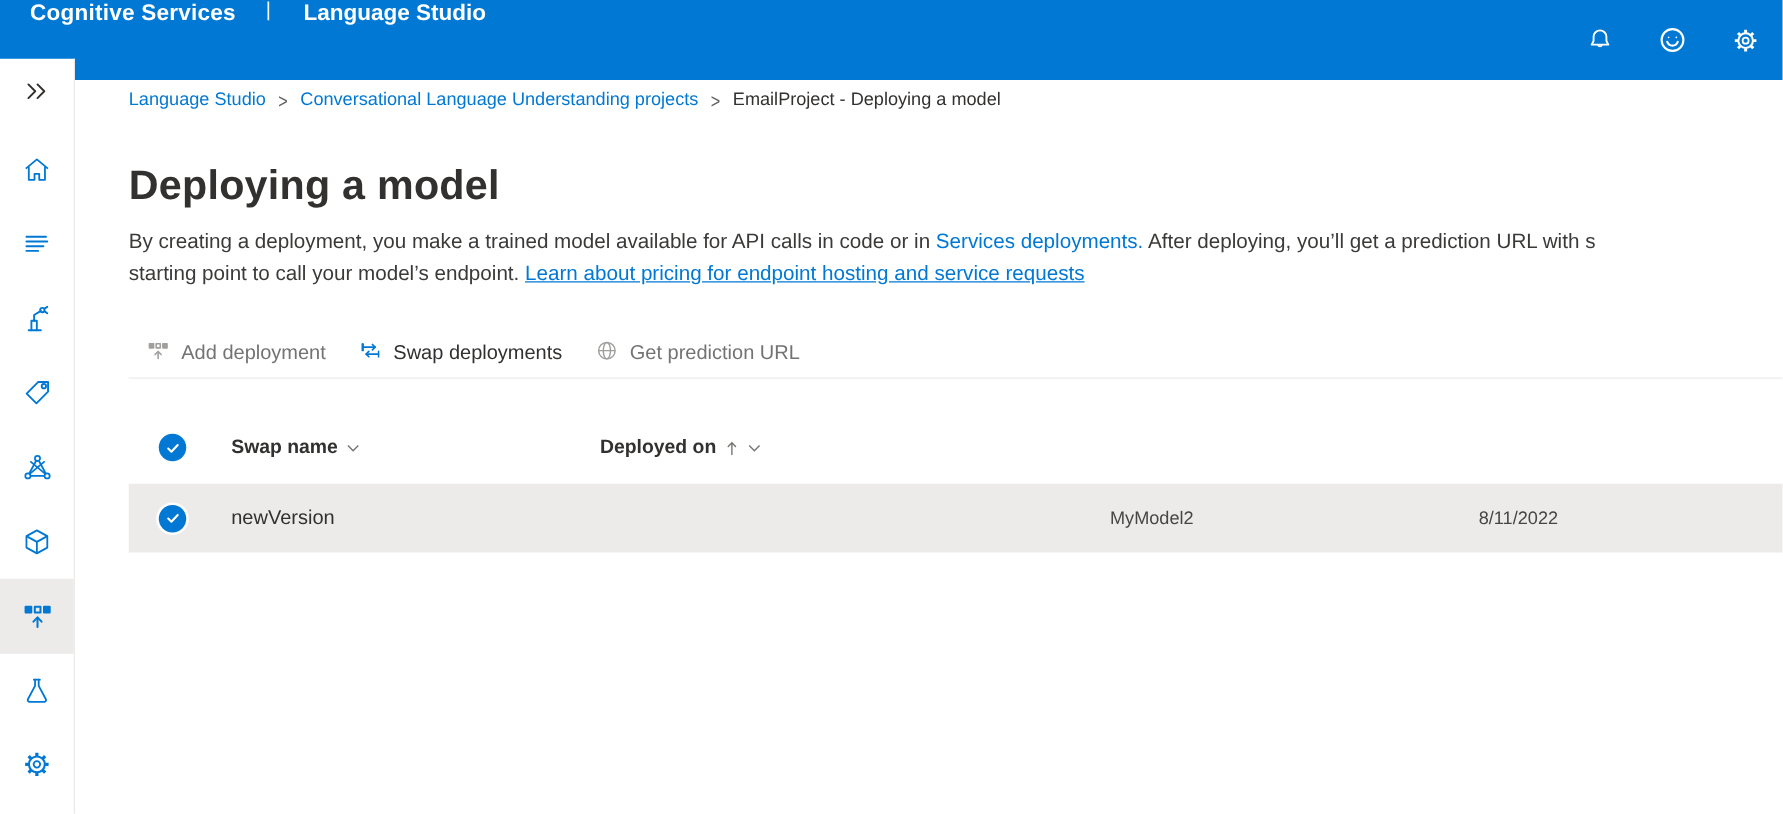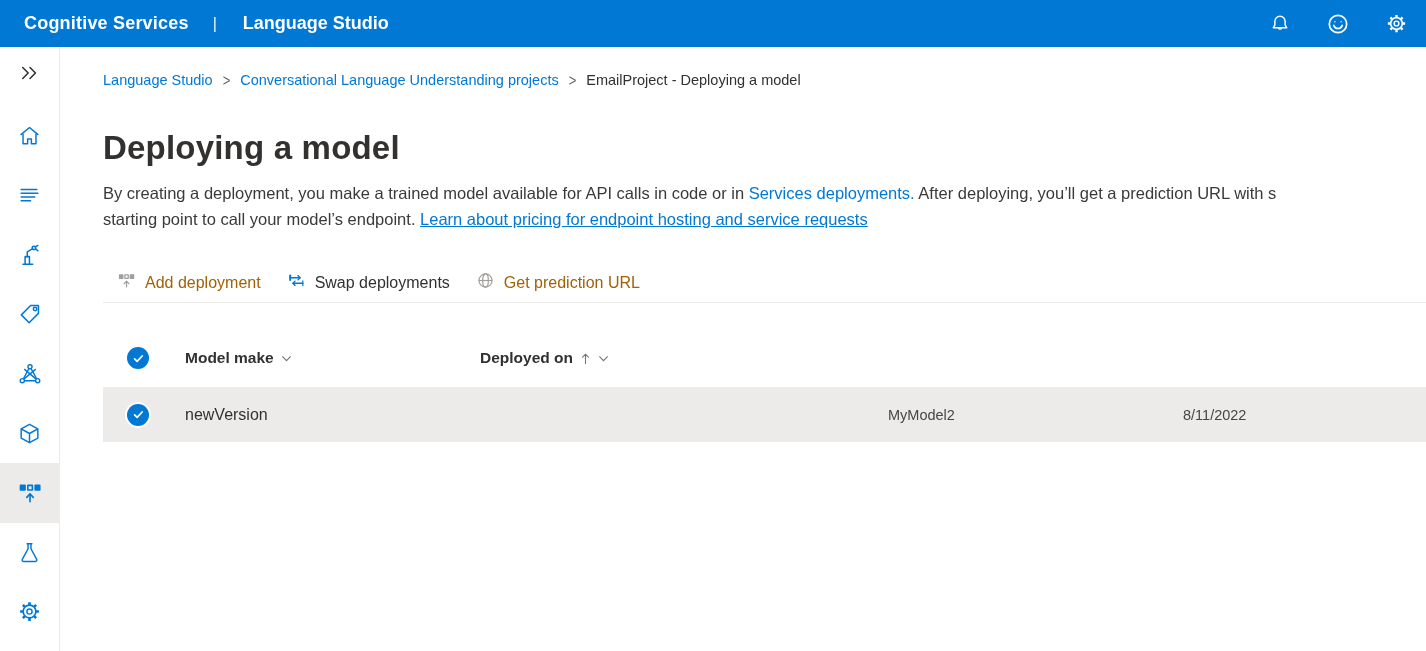--- a/index.html
+++ b/index.html
@@ -1,21 +1,21 @@
 <!DOCTYPE html>
 <html><head>
 <meta charset="utf-8">
 <style>
   * { margin:0; padding:0; box-sizing:border-box; }
   html,body { width:1426px; height:651px; overflow:hidden; background:#fff;
     font-family:"Liberation Sans","DejaVu Sans",sans-serif; }
 
   
-  .topbar { position:absolute; left:0; top:0; width:1426px; height:47px; background:#0078d4;
-    display:flex; align-items:center; color:#fff; }
+  .topbar { position:absolute; left:0; top:0; width:1426px; height:64px; background:#0078d4;
+    display:flex; color:#fff; }
   .topbar .brand { font-size:18px; font-weight:600; margin-left:24px; letter-spacing:.2px; }
   .topbar .tb-divider { font-size:16px; font-weight:300; margin:0 26px 0 24px; opacity:.95; }
   .topbar .app { font-size:18px; font-weight:600; }
   .topbar .tb-icons { margin-left:auto; display:flex; align-items:center; gap:34px; margin-right:18px; }
   .tb-icon { width:24px; height:24px; color:#fff; cursor:pointer; display:flex; align-items:center; justify-content:center; }
 
   
   .sidebar { position:absolute; left:0; top:47px; width:60px; height:604px; background:#fff;
     border-right:1px solid #eaeaea; display:flex; flex-direction:column; }
   .side-expand { height:52px; display:flex; align-items:center; justify-content:center; color:#32302e; cursor:pointer; }
@@ -36,21 +36,21 @@
   .desc { margin-top:13px; font-size:16.5px; line-height:26px; color:#3b3a39; width:1323px; }
   .desc .line { white-space:nowrap; overflow:hidden; }
   .desc a { color:#0078d4; text-decoration:none; cursor:pointer; }
   .desc a.underlined { text-decoration:underline; }
 
   
   .toolbar { margin-top:31px; display:flex; align-items:center; height:40px;
     border-bottom:1px solid #edebe9; width:1323px; }
   .tool-btn { display:flex; align-items:center; gap:9px; font-size:16px; padding:0 13px; height:36px;
     background:none; border:none; cursor:pointer; font-family:inherit; }
-  .tool-btn.disabled { color:#a16207; }
+  .tool-btn.disabled { color:#737373; }
   .tool-btn.disabled svg { color:#a19f9d; }
   .tool-btn.enabled { color:#323130; }
   .tool-btn.enabled svg { color:#0078d4; }
   .tool-btn:first-child { padding-left:14px; }
 
   
   .table { margin-top:31px; width:1323px; font-size:16px; }
   .t-header { display:flex; align-items:center; height:48px; background:#fff; }
   .t-row { display:flex; align-items:center; height:55px; background:#edebe9; margin-top:5px; cursor:pointer; }
   .t-header .c-check, .t-row .c-check { width:82px; display:flex; align-items:center; padding-left:24px; }
@@ -257,21 +257,21 @@
     <div class="t-header">
       <div class="c-check">
         <span class="check-circle">
           <svg width="13" height="13" viewBox="0 0 16 16" fill="none" stroke="#ffffff" stroke-width="2.1" stroke-linecap="round" stroke-linejoin="round">
               <path d="M3.2 8.4l3.1 3.1 6.2-6.6"></path>
             </svg>
         </span>
       </div>
       <div class="c-model">
         <span class="hdr-cell">
-          <span>Model make</span>
+          <span>Swap name</span>
           <span class="sort-glyphs">
             <svg width="11" height="11" viewBox="0 0 12 12" fill="none" stroke="currentColor" stroke-width="1.2">
                 <path d="M1.5 3.8 6 8.3l4.5-4.5"></path>
               </svg>
           </span>
         </span>
       </div>
       <div class="c-date">
         <span class="hdr-cell">
           <span>Deployed on</span>

